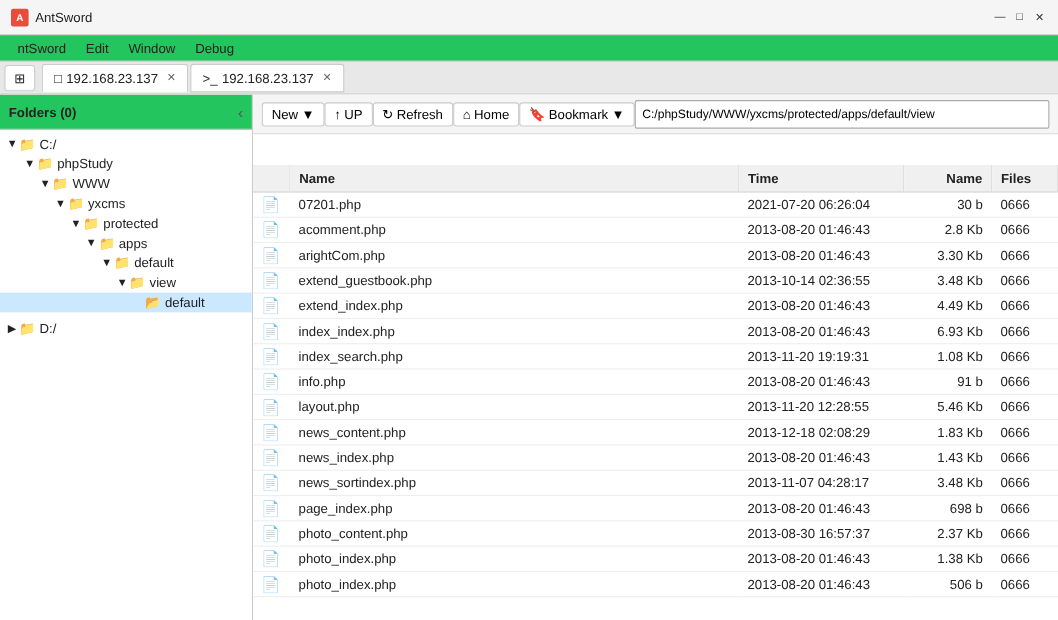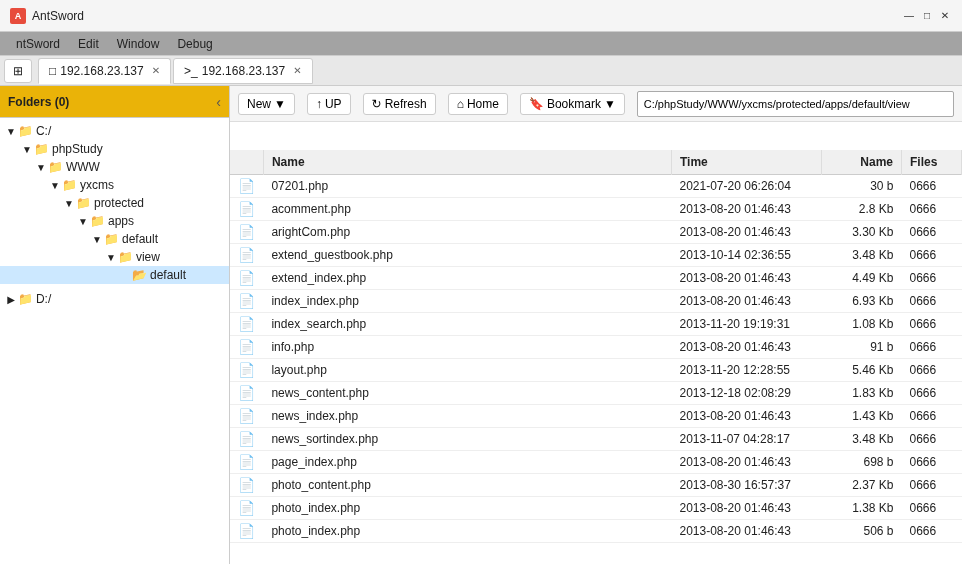--- a/index.html
+++ b/index.html
@@ -55,21 +55,21 @@
       font-size: 10px;
       display: flex;
       align-items: center;
       justify-content: center;
       background: transparent;
       color: #333;
     }
 
     
     .menu-bar {
-      background: #a3a3a3;
+      background: #22c55e;
       border-bottom: 1px solid #ccc;
       display: flex;
       align-items: center;
       padding: 2px 8px;
       height: 24px;
       gap: 2px;
     }
     .menu-item {
       padding: 2px 8px;
       cursor: pointer;
@@ -130,21 +130,21 @@
     
     .sidebar {
       width: 230px;
       border-right: 1px solid #ccc;
       background: #fff;
       display: flex;
       flex-direction: column;
       overflow: hidden;
     }
     .sidebar-header {
-      background: #eab308;
+      background: #22c55e;
       border-bottom: 1px solid #ccc;
       padding: 6px 8px;
       display: flex;
       align-items: center;
       justify-content: space-between;
       height: 32px;
     }
     .sidebar-header-title {
       font-weight: 600;
       font-size: 12px;
@@ -190,21 +190,21 @@
     .file-panel {
       flex: 1;
       display: flex;
       flex-direction: column;
       background: #fff;
       overflow: hidden;
     }
     .file-toolbar {
       display: flex;
       align-items: center;
-      gap: 12px;
+      gap: 0;
       padding: 4px 8px;
       background: #f5f5f5;
       border-bottom: 1px solid #ddd;
       height: 36px;
     }
     .file-header-title {
       font-weight: 600;
       font-size: 12px;
       padding: 4px 8px;
       background: #e8e8e8;

